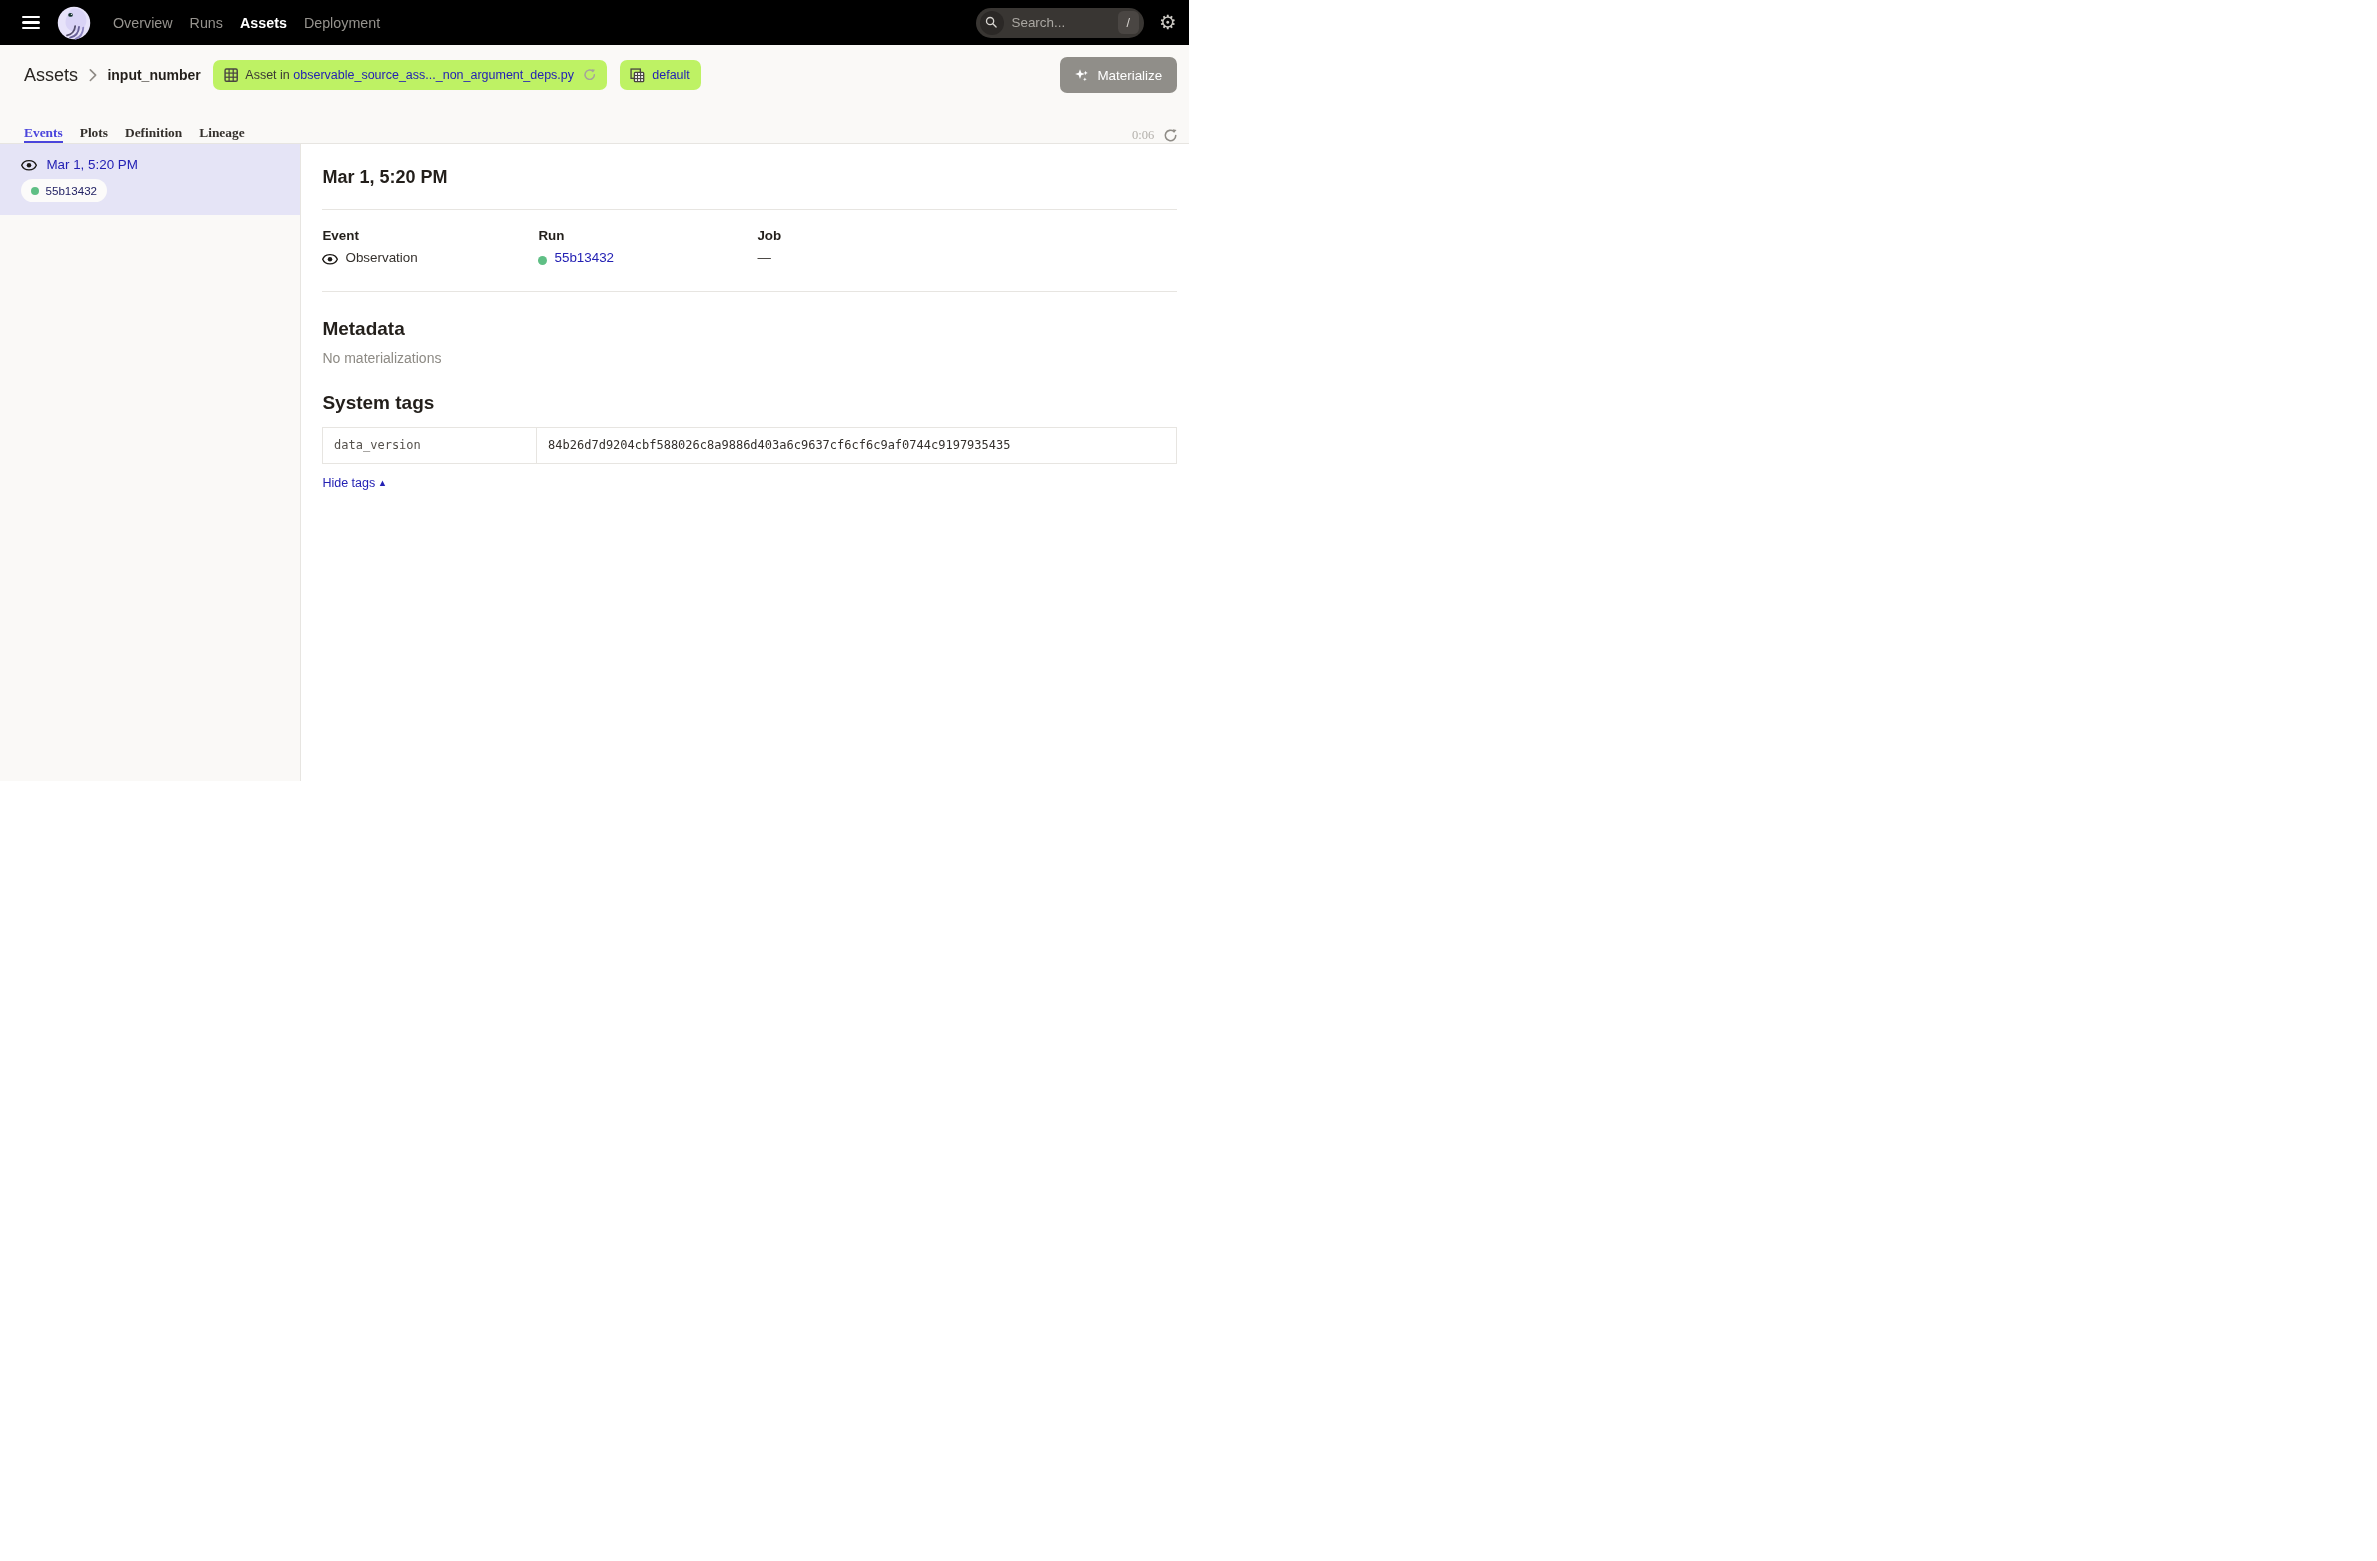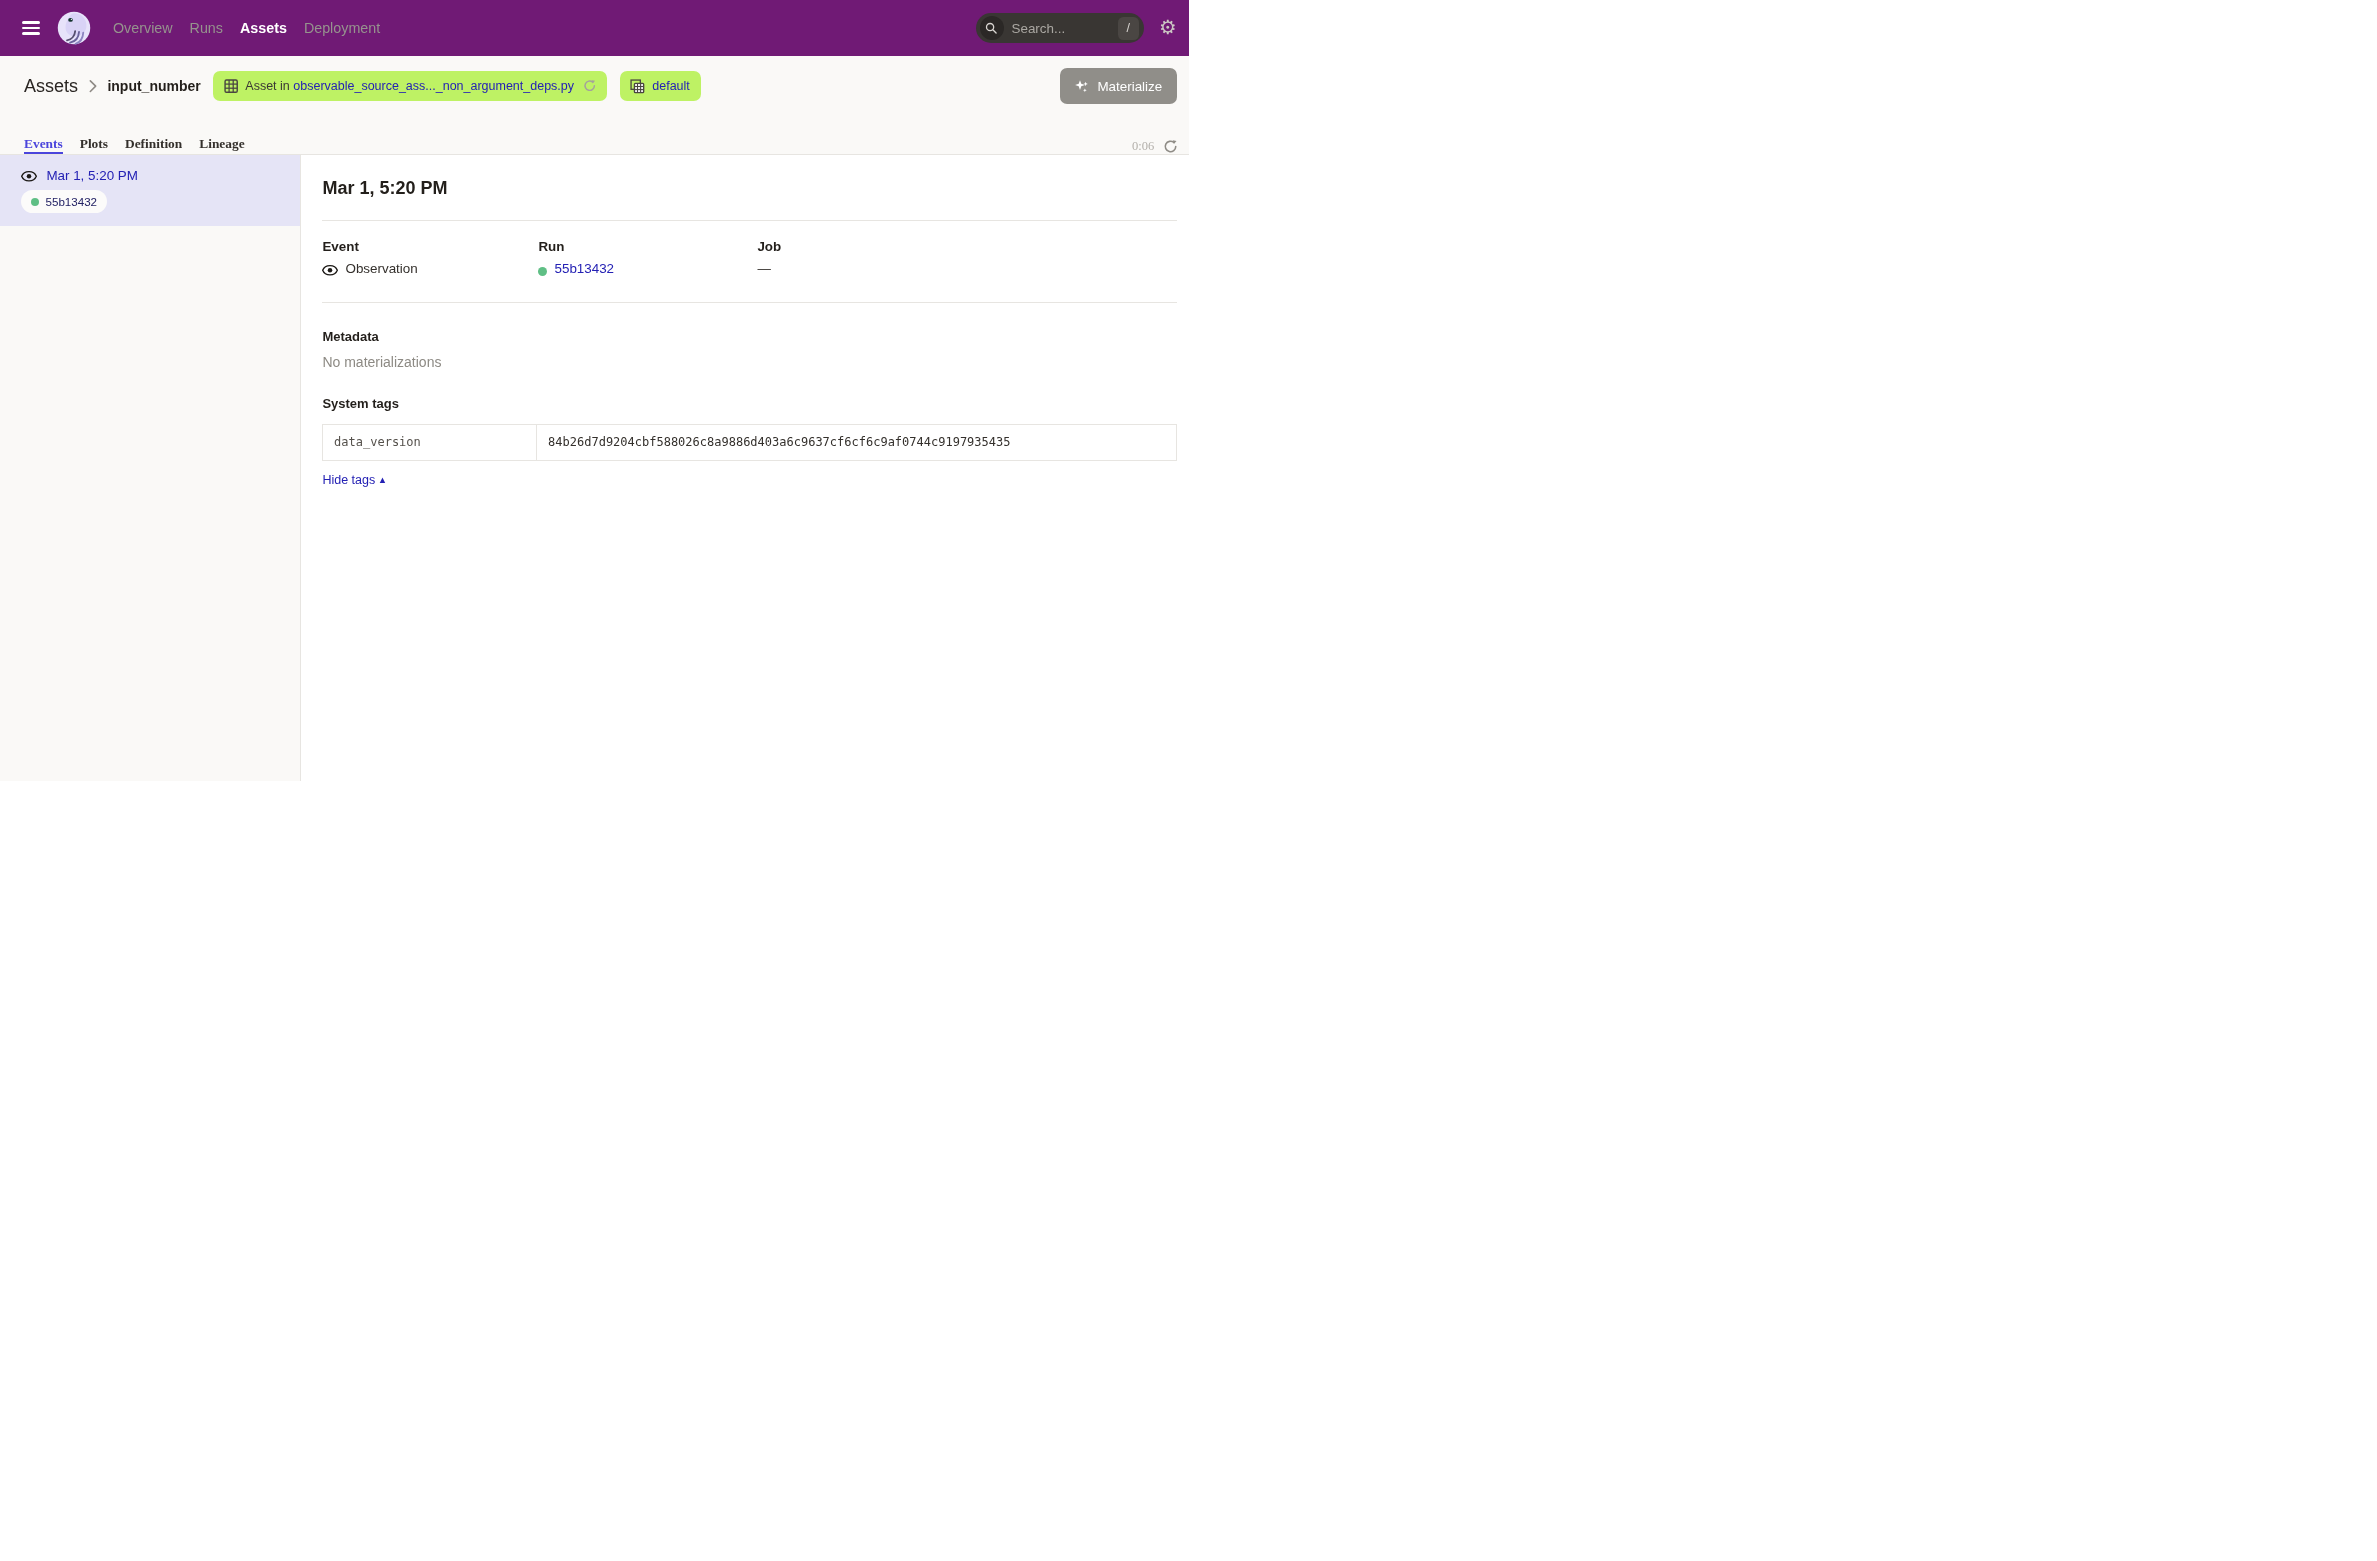--- a/index.html
+++ b/index.html
@@ -6,21 +6,21 @@
   html, body { background: #ffffff; }
   body {
     font-family: "Liberation Sans", "DejaVu Sans", sans-serif;
     width: 1189px; height: 781px; overflow: hidden;
     color: #231f1b;
   }
   .page { width: 1189px; height: 781px; display: flex; flex-direction: column; }
 
   
   .topnav {
-    height: 56px; background: #701a75; display: flex; align-items: center;
+    height: 45px; background: #000000; display: flex; align-items: center;
     padding: 0 12.5px 0 22px; flex-shrink: 0;
   }
   .hamburger { width: 18px; height: 13.4px; display: flex; flex-direction: column; justify-content: space-between; cursor: pointer; }
   .hamburger span { display: block; height: 2.3px; background: #ffffff; border-radius: 1.8px; }
   .logo { width: 34px; height: 34px; margin-left: 17px; border-radius: 50%; flex-shrink: 0; }
   .nav-menu { display: flex; align-items: center; gap: 17px; margin-left: 22px; }
   .nav-item { font-size: 14.3px; font-weight: 500; color: #96938e; cursor: pointer; }
   .nav-item.active { color: #ffffff; font-weight: 700; }
   .nav-spacer { flex: 1; }
 
@@ -106,21 +106,21 @@
   .main { flex: 1; background: #ffffff; padding: 23px 12.5px 0 21.4px; min-width: 0; }
   .detail-title { font-size: 18px; font-weight: 700; color: #231f1b; }
   .divider { height: 0.9px; background: #e7e5e1; margin-top: 20.5px; }
 
   .cols { display: grid; grid-template-columns: 216px 219px 1fr; margin-top: 19px; }
   .col-label { font-size: 13.4px; font-weight: 700; color: #231f1b; }
   .col-value { margin-top: 7.1px; display: flex; align-items: flex-end; gap: 7.1px; font-size: 13.4px; color: #34302c; }
   .col-value .link { color: #2421b4; cursor: pointer; }
   .divider2 { height: 0.9px; background: #e7e5e1; margin-top: 26px; }
 
-  .section-heading { font-size: 13px; font-weight: 700; color: #231f1b; margin-top: 26px; }
+  .section-heading { font-size: 19px; font-weight: 700; color: #231f1b; margin-top: 26px; }
   .empty-text { font-size: 14px; color: #8d8a84; margin-top: 9.8px; }
 
   .tags-table {
     margin-top: 12.5px; border: 0.9px solid #e7e5e1; display: grid;
     grid-template-columns: 214px 1fr; background: #ffffff;
   }
   .tags-key, .tags-value {
     font-family: "DejaVu Sans Mono", "Liberation Mono", monospace;
     font-size: 12px; padding: 10.7px 10.7px; display: flex; align-items: center;
   }

